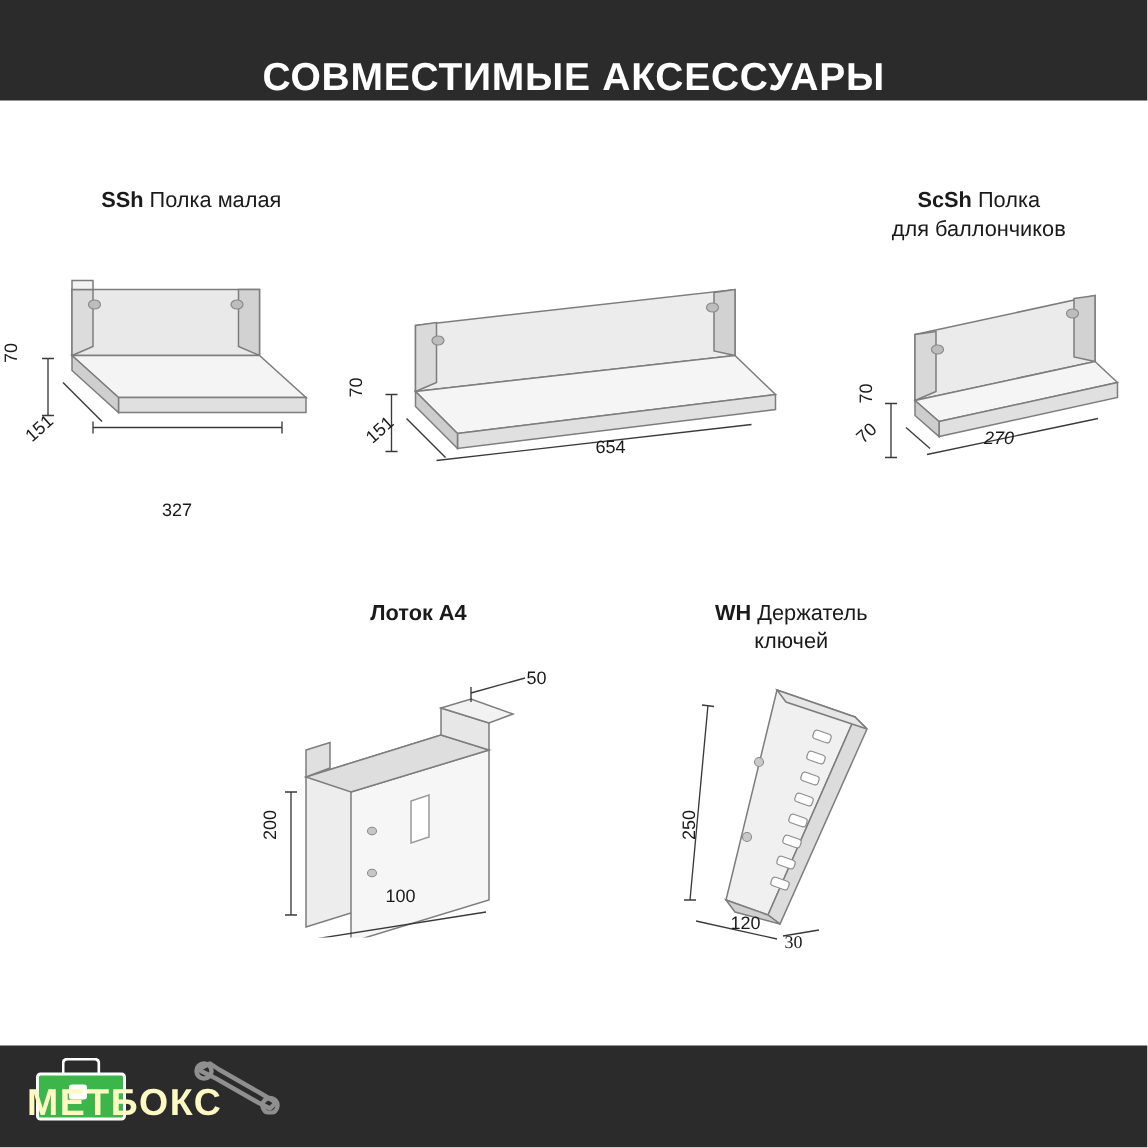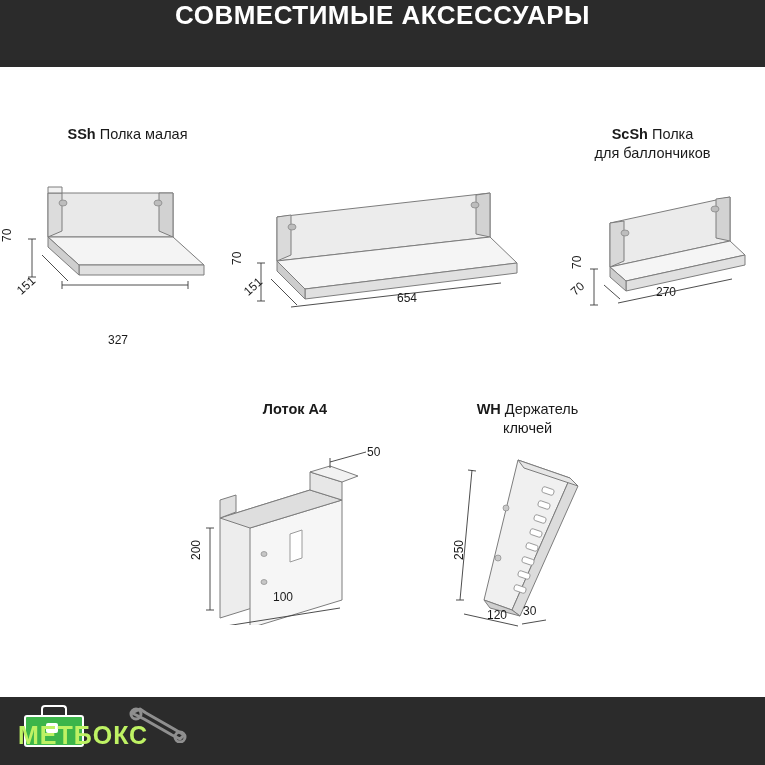--- a/index.html
+++ b/index.html
@@ -21,21 +21,21 @@
     background: #ffffff;
   }
   
   .header-bar {
     position: absolute;
     left: 0; top: 0;
     width: 765px;
     height: 67px;
     background: #2b2b2b;
     display: flex;
-    align-items: flex-start;
+    align-items: flex-end;
     justify-content: center;
   }
   .header-title {
     color: #ffffff;
     font-size: 26px;
     font-weight: bold;
     letter-spacing: 0.5px;
     text-transform: uppercase;
     text-align: center;
   }
@@ -84,21 +84,21 @@
     position: absolute;
     left: 22px; top: 18px;
     width: 12px; height: 10px;
     background: #ffffff;
     border-radius: 2px;
   }
   .logo-text {
     position: absolute;
     left: 10px;
     top: 20px;
-    color: #bef264;
+    color: #fef9c3;
     font-size: 25px;
     font-weight: bold;
     letter-spacing: 1px;
     font-family: "Liberation Sans", sans-serif;
   }
   .wrench-icon {
     position: absolute;
     left: 120px;
     top: 6px;
     width: 60px;
@@ -224,24 +224,24 @@
         <line x1="24" y1="82" x2="24" y2="118" stroke="#3a3a3a" stroke-width="0.9"></line>
         <line x1="20" y1="82" x2="28" y2="82" stroke="#3a3a3a" stroke-width="0.9"></line>
         <line x1="20" y1="118" x2="28" y2="118" stroke="#3a3a3a" stroke-width="0.9"></line>
         <line x1="34" y1="98" x2="50" y2="112" stroke="#3a3a3a" stroke-width="0.9"></line>
         <line x1="48" y1="116" x2="162" y2="92" stroke="#3a3a3a" stroke-width="0.9"></line>
       </svg>
     </div>
 
     <div class="dim" style="left:30px; top:144px; transform:rotate(-90deg); transform-origin:left top;">70</div>
     <div class="dim" style="left:28px; top:163px; transform:rotate(-42deg); transform-origin:left top;">70</div>
-    <div class="dim" style="left:116px; top:160px;">270</div>
-  </div>
-
-  <div class="product" style="left:175px; top:400px; width:240px; height:230px;">
+    <div class="dim" style="left:116px; top:160px;font-style:italic;">270</div>
+  </div>
+
+  <div class="product" style="left:159px; top:400px; width:240px; height:230px;">
     <div class="caption" style="position:absolute; left:0px; top:0px; width:240px;">
       <b>Лоток A4</b>
     </div>
 
     <div class="art" style="left:15px; top:50px;">
       <svg width="215" height="175" viewBox="0 0 215 175">
 
         <polygon points="30,68 120,40 120,140 30,168" fill="#ededed" stroke="#7d7d7d" stroke-width="1"></polygon>
 
         <polygon points="60,78 152,50 152,150 60,178" fill="#f6f6f6" stroke="#7d7d7d" stroke-width="1"></polygon>
@@ -307,21 +307,21 @@
         <line x1="22" y1="22" x2="10" y2="152" stroke="#3a3a3a" stroke-width="0.9"></line>
         <line x1="18" y1="22" x2="26" y2="23" stroke="#3a3a3a" stroke-width="0.9"></line>
         <line x1="6" y1="152" x2="14" y2="152" stroke="#3a3a3a" stroke-width="0.9"></line>
         <line x1="14" y1="166" x2="68" y2="178" stroke="#3a3a3a" stroke-width="0.9"></line>
         <line x1="72" y1="176" x2="96" y2="172" stroke="#3a3a3a" stroke-width="0.9"></line>
       </svg>
     </div>
 
     <div class="dim" style="left:32px; top:160px; transform:rotate(-90deg); transform-origin:left top;">250</div>
     <div class="dim" style="left:67px; top:208px;">120</div>
-    <div class="dim" style="left:103px; top:204px;">30</div>
+    <div class="dim" style="left:103px; top:221px;font-family:Liberation Serif, serif;">30</div>
   </div>
 
   <div class="footer-bar">
     <div class="logo-wrap">
       <div class="logo-toolbox">
         <div class="tb-handle"></div>
         <div class="tb-body"></div>
         <div class="tb-latch"></div>
       </div>
       <div class="logo-text">МЕТБОКС</div>

